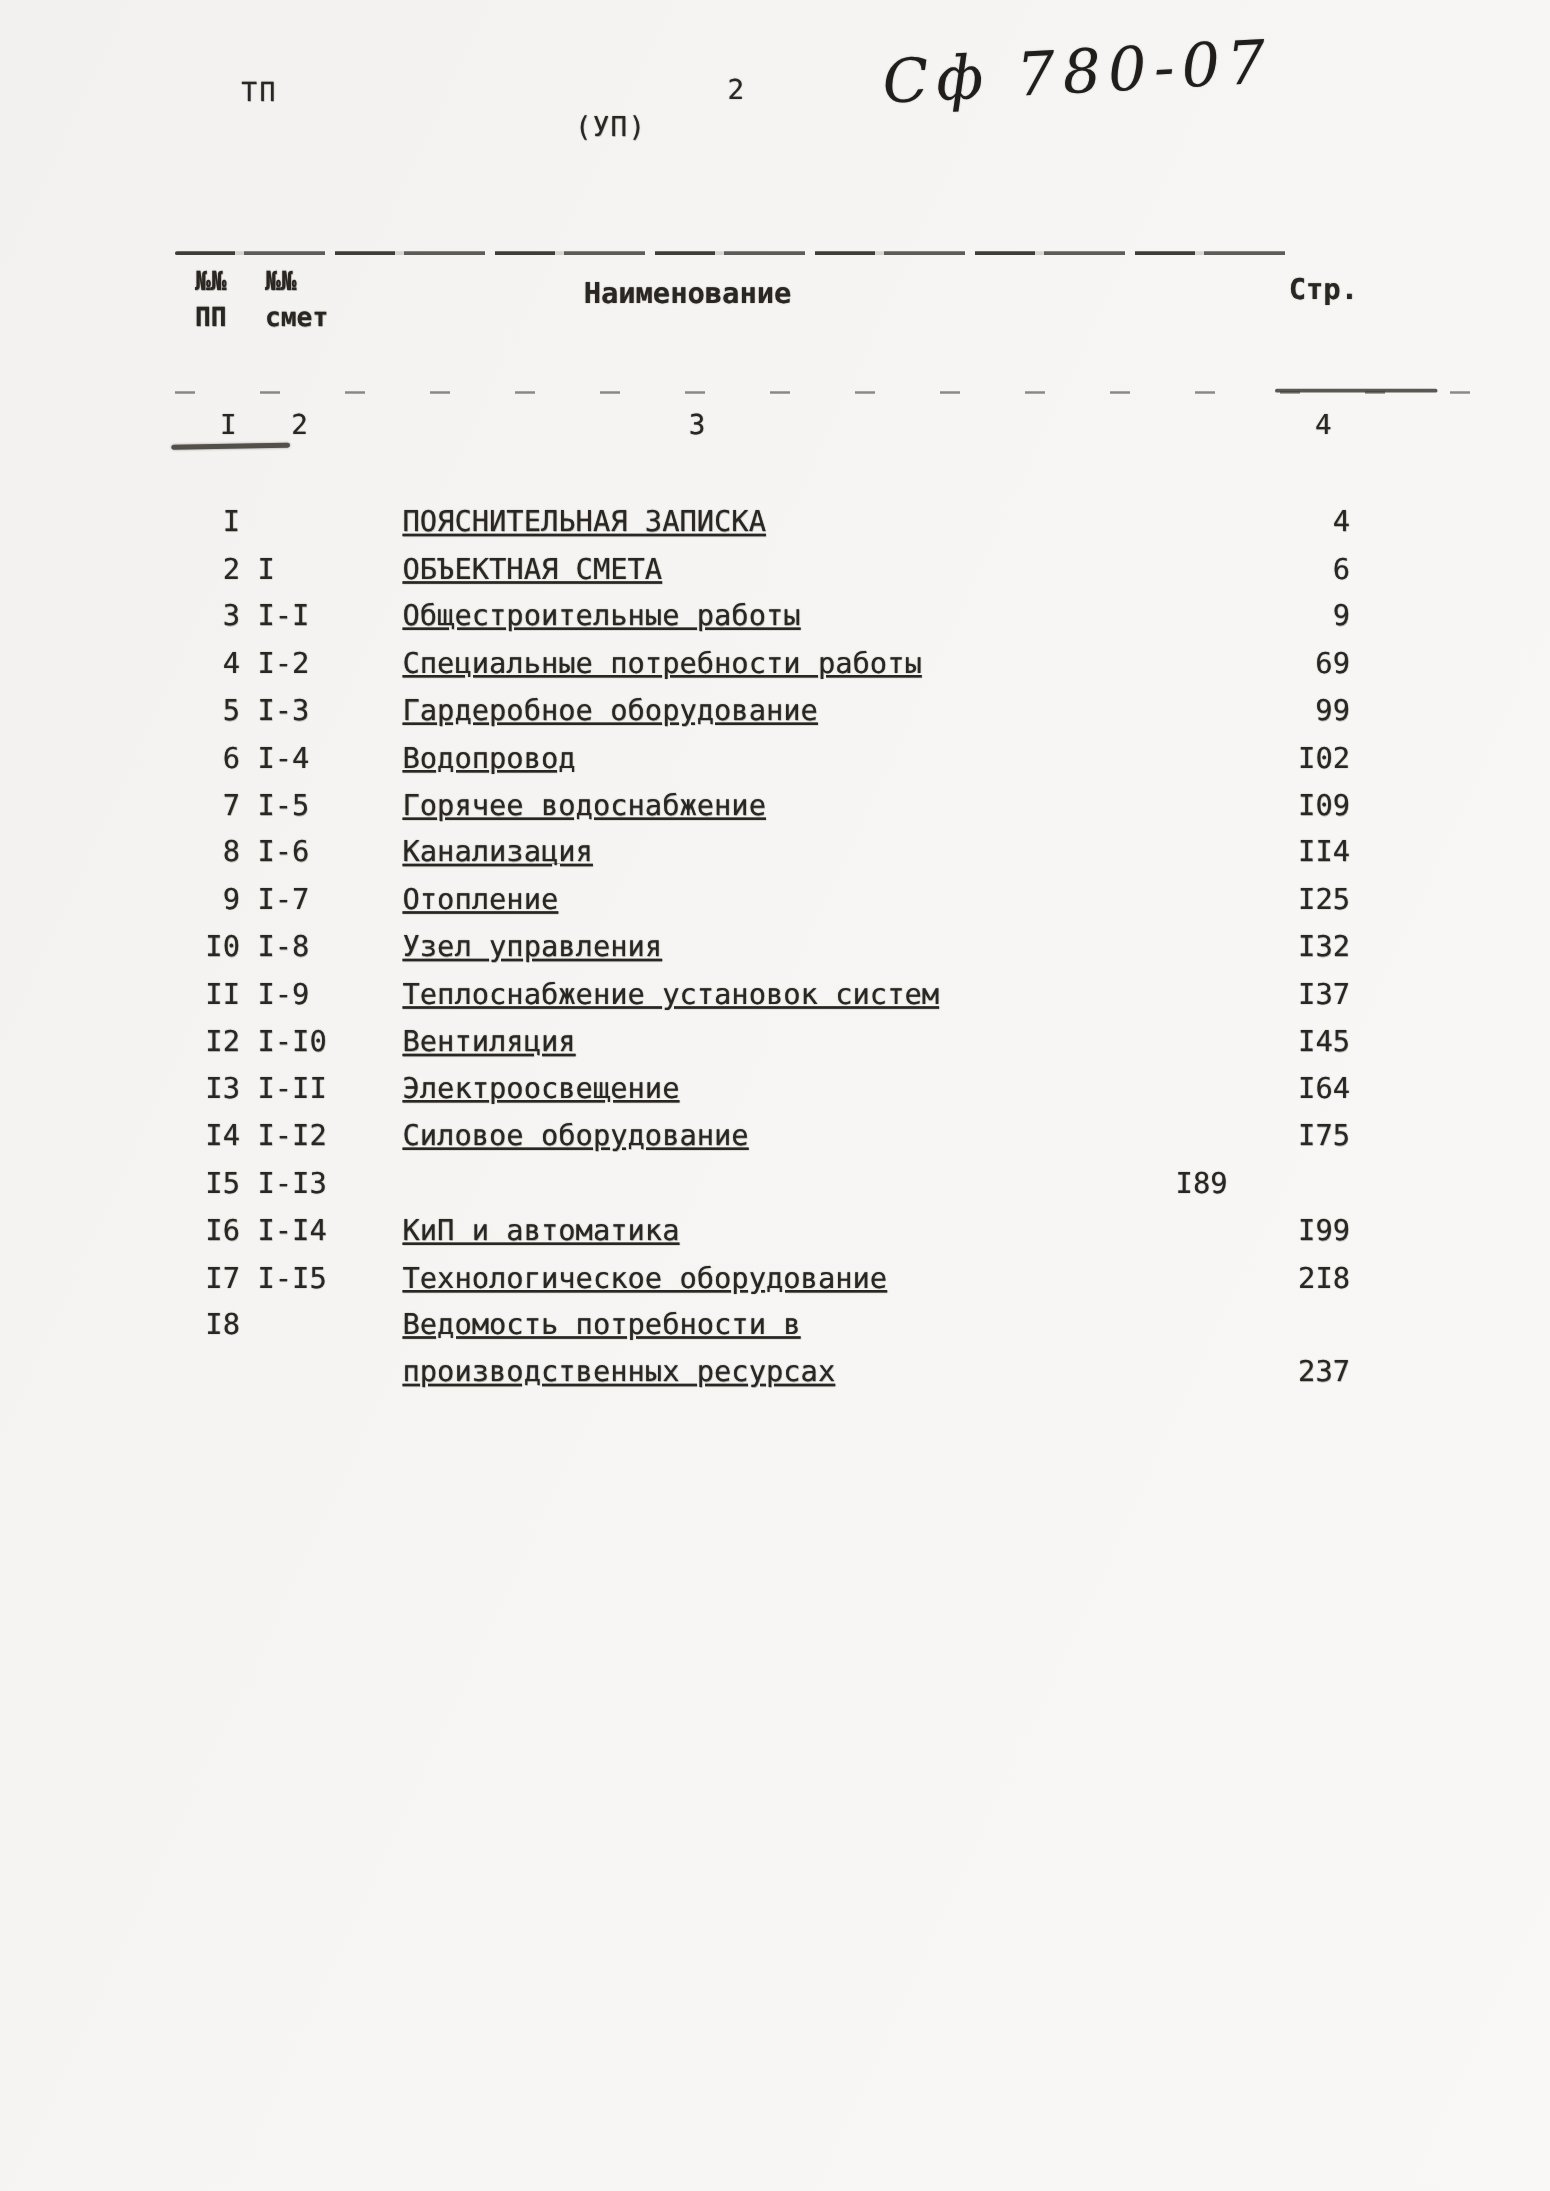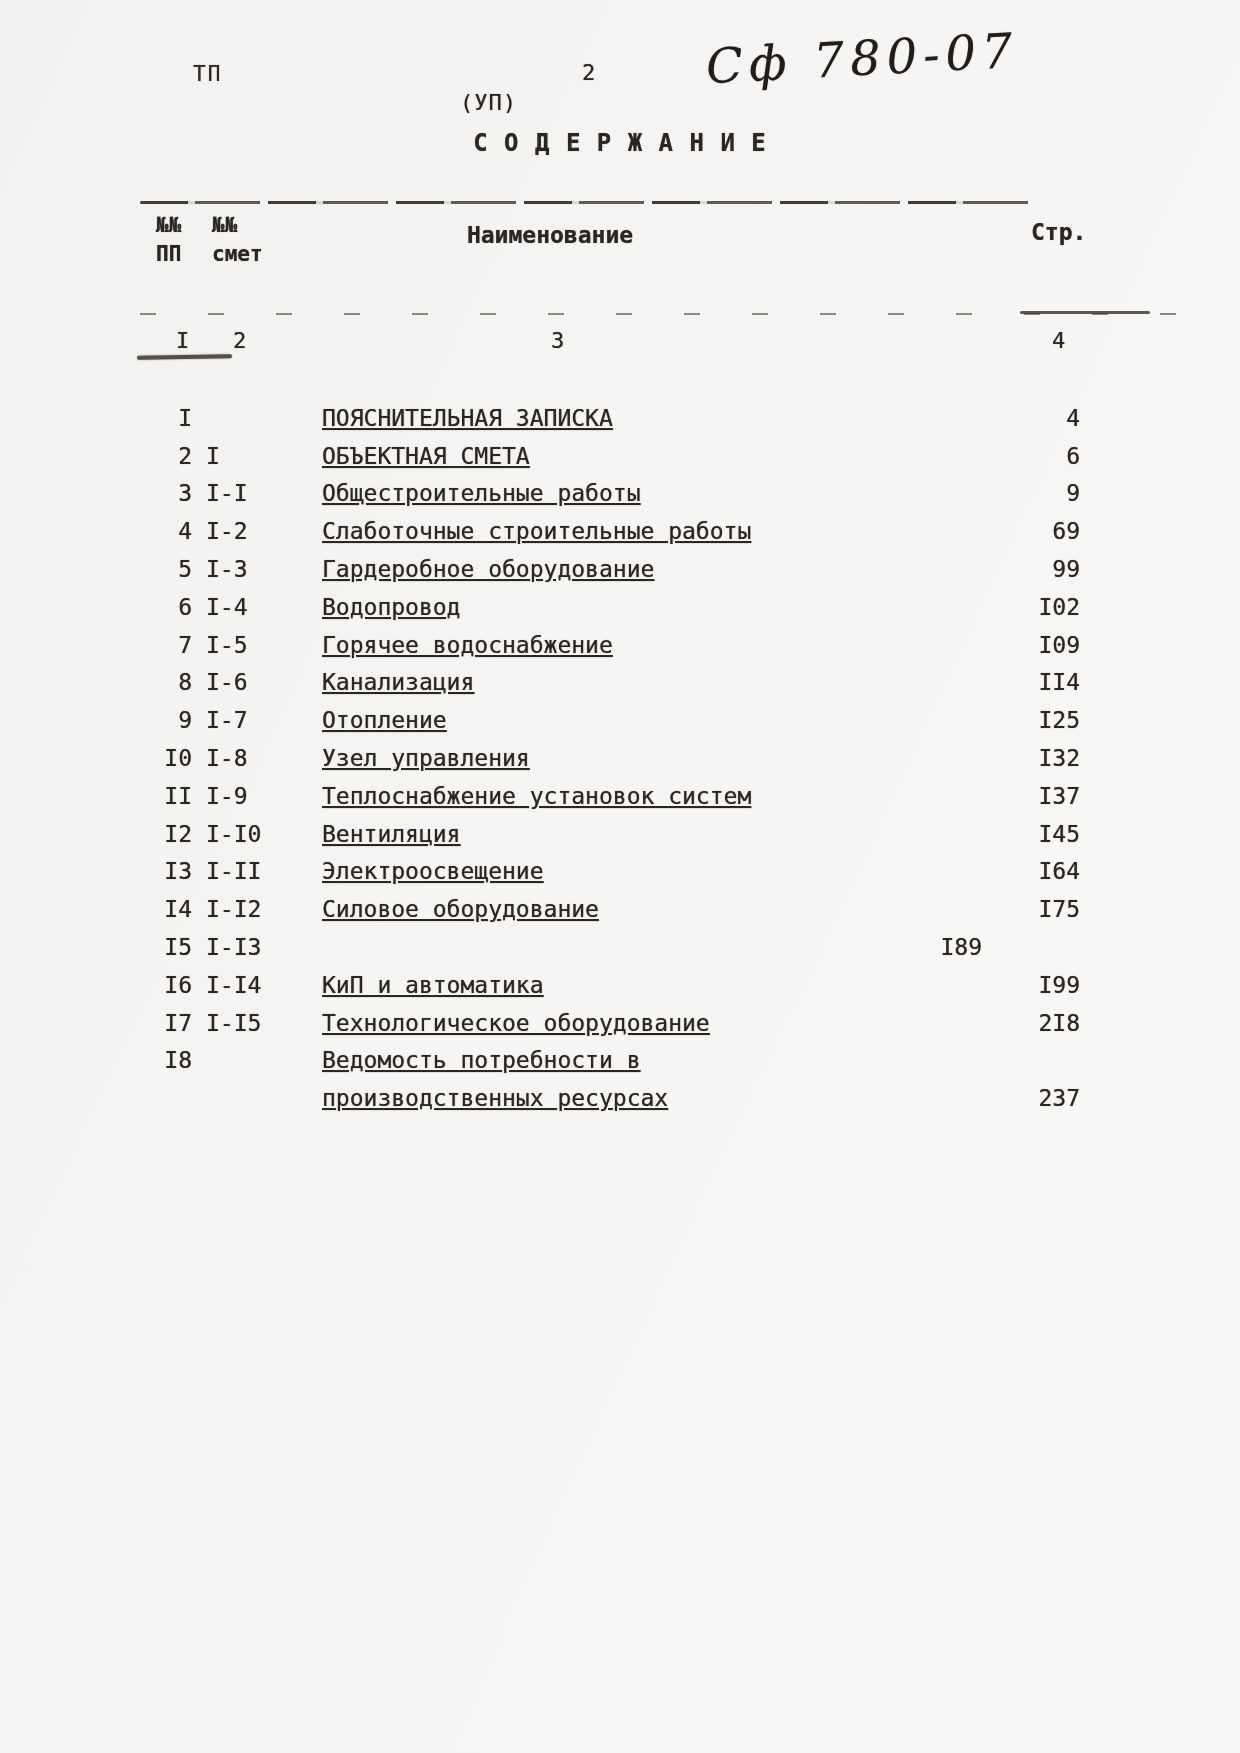--- a/index.html
+++ b/index.html
@@ -97,21 +97,20 @@
 </head>
 <body>
 
 <div class="page">
 
   <span class="typed meta-tp">ТП</span>
   <span class="typed meta-section">(УП)</span>
   <span class="typed meta-sheet">2</span>
   <span class="handwritten">Сф 780-07</span>
 
-  <h1 class="title typed">С О Д Е Р Ж А Н И Е</h1>
 
   <div class="rule-top"></div>
 
   <div class="th th-pp typed">
     <span>№№</span>
     <span class="l2">ПП</span>
   </div>
   <div class="th th-smeta typed">
     <span>№№</span>
     <span class="l2">смет</span>
@@ -147,21 +146,21 @@
     <div class="line">
       <span class="cell cell-pp typed">3</span>
       <span class="cell cell-smeta typed">I-I</span>
       <span class="cell cell-name typed">Общестроительные работы</span>
       <span class="cell cell-page typed">9</span>
     </div>
 
     <div class="line">
       <span class="cell cell-pp typed">4</span>
       <span class="cell cell-smeta typed">I-2</span>
-      <span class="cell cell-name typed">Слаботочные строительные работы</span>
+      <span class="cell cell-name typed">Специальные потребности работы</span>
       <span class="cell cell-page typed">69</span>
     </div>
 
     <div class="line">
       <span class="cell cell-pp typed">5</span>
       <span class="cell cell-smeta typed">I-3</span>
       <span class="cell cell-name typed">Гардеробное оборудование</span>
       <span class="cell cell-page typed">99</span>
     </div>
 

